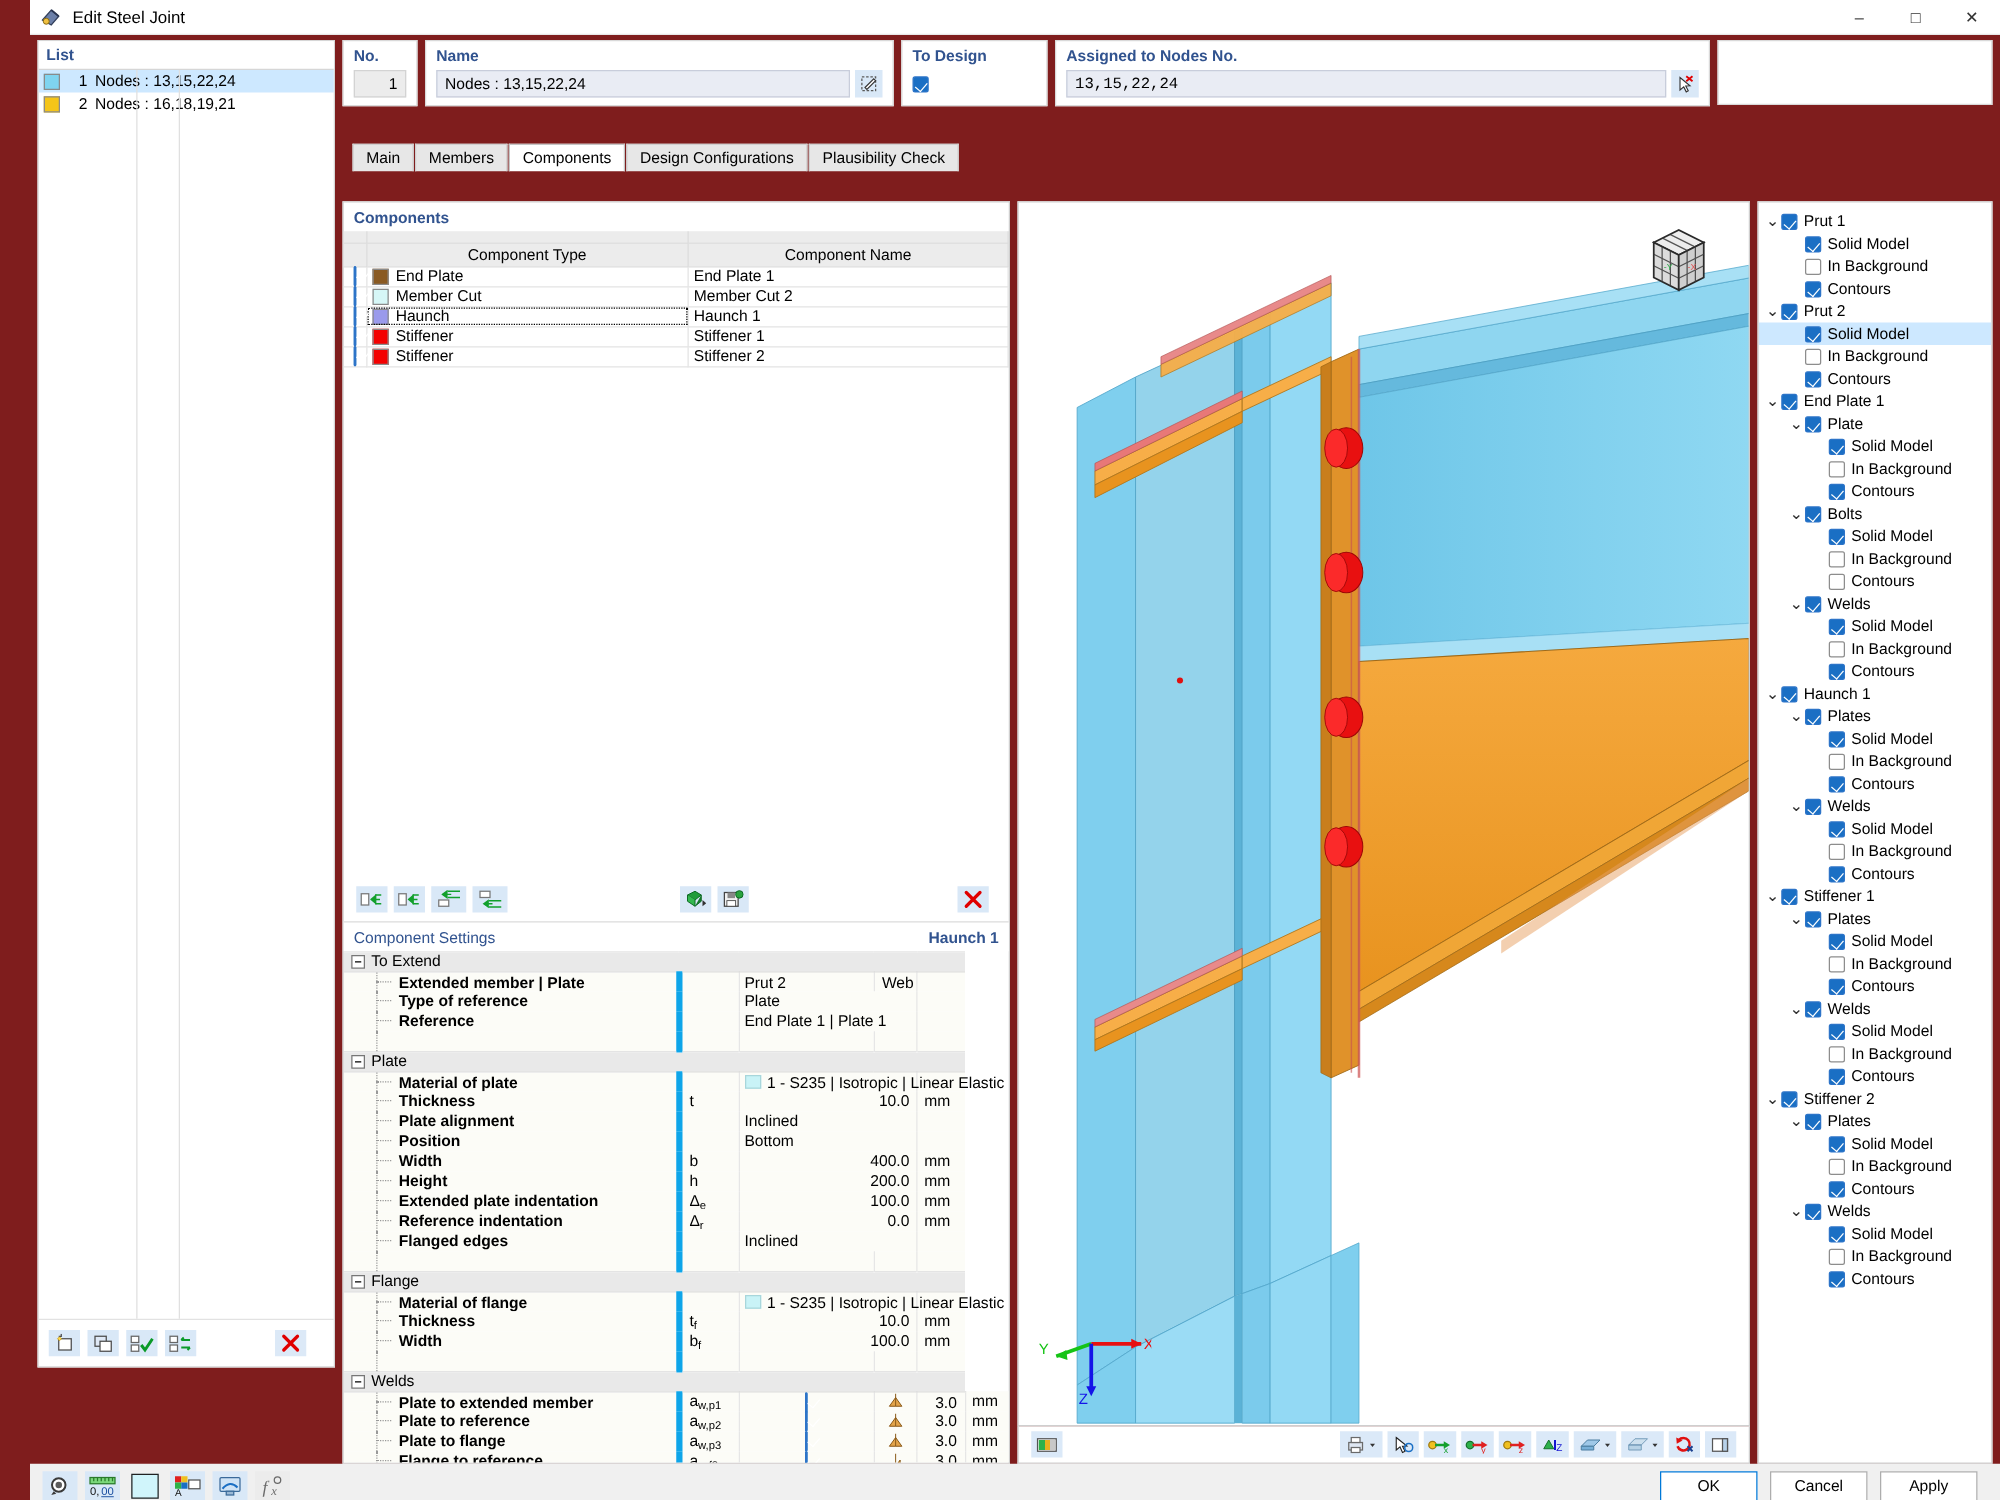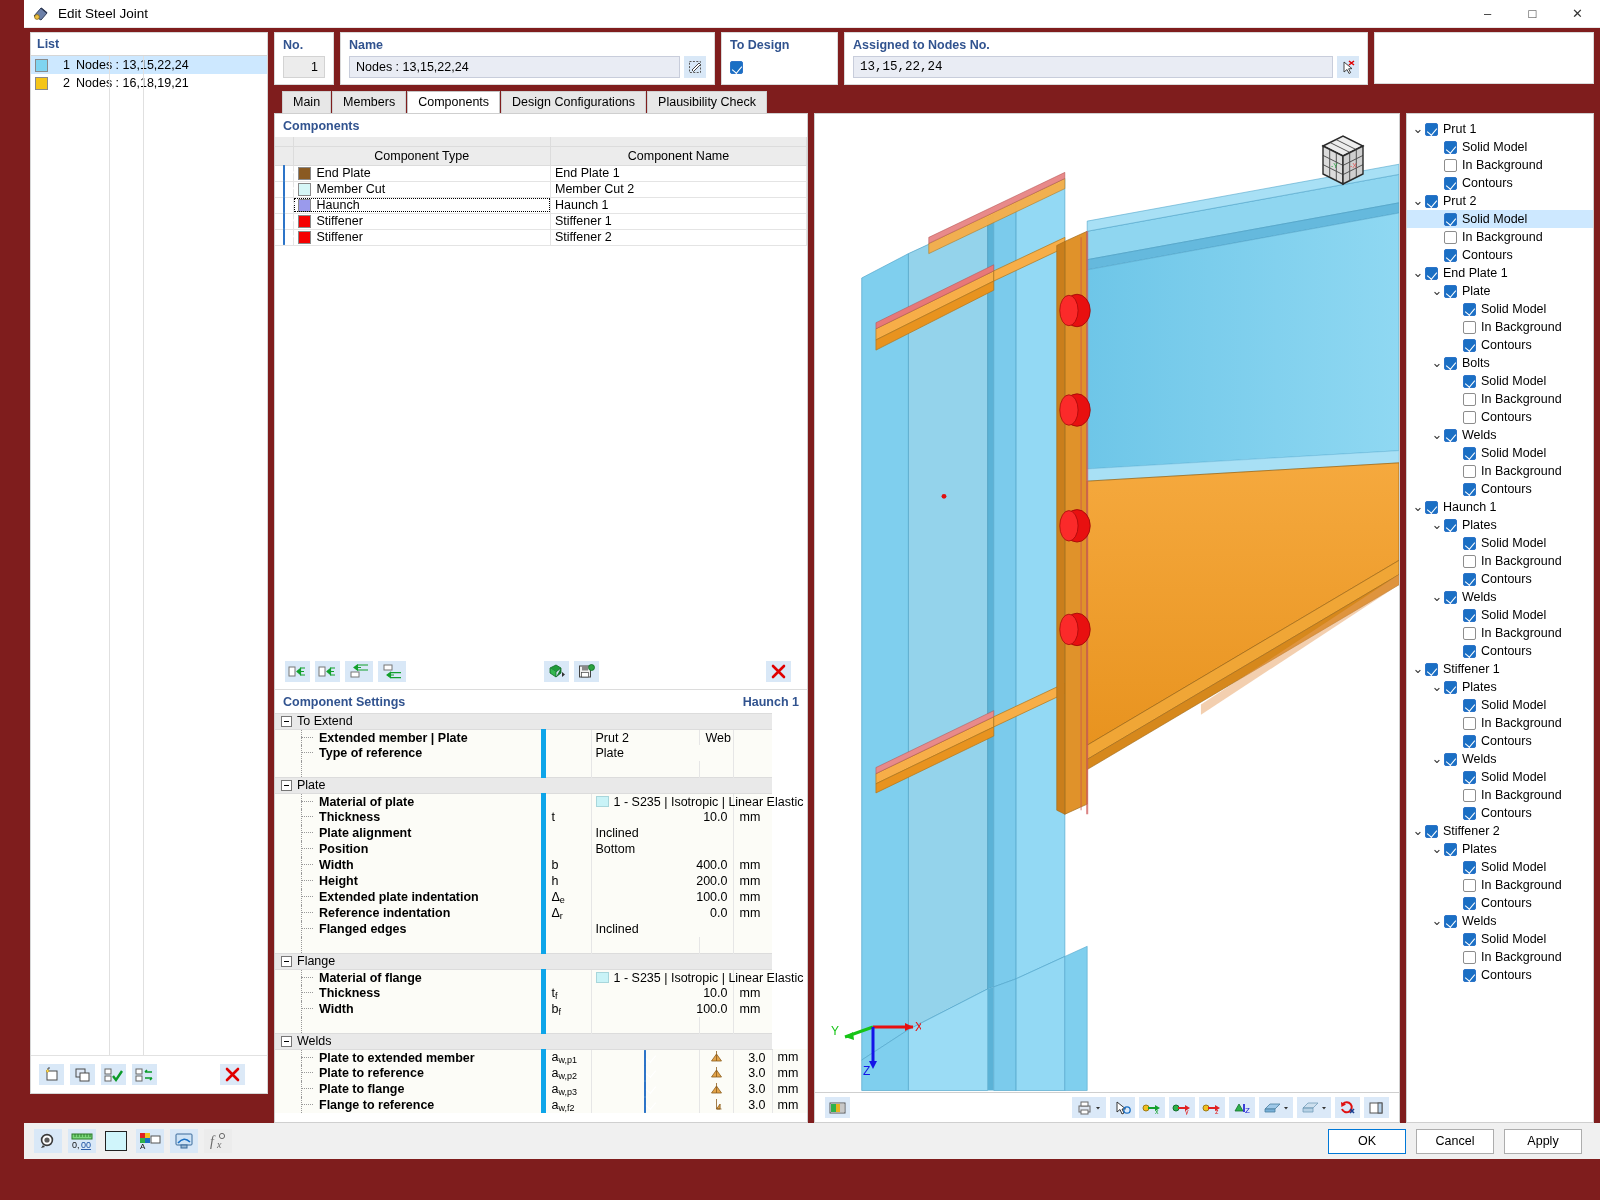--- a/index.html
+++ b/index.html
@@ -155,21 +155,21 @@
   .section-title {
     color: #31538f; font-weight: 600; font-size: 12.5px;
     padding: 5px 8px 4px 8px;
   }
   .section-title-row {
     display:flex; justify-content: space-between;
     padding: 5px 8px 4px 8px;
     border-top: 1px solid #dcdcdc;
     background: #fff;
   }
-  .section-title-row .left { color: #31538f; font-weight: 700; font-size: 12.5px;}
+  .section-title-row .left { color: #31538f; font-weight: 400; font-size: 12.5px;}
   .section-title-row .right { color: #31538f; font-weight: 600; font-size: 12.5px;}
 
   
   .ctbl { width: 100%; border-collapse: collapse; font-size: 12.5px; table-layout: fixed;}
   .ctbl .toprowhdr td { background: #ececec; height: 9px; border: 1px solid #dcdcdc; border-top:none;}
   .ctbl th {
     background: #ececec;
     border: 1px solid #dcdcdc;
     font-weight: 400;
     height: 19px;
@@ -399,21 +399,21 @@
         </div>
         <div style="flex:1"></div>
         <div class="tb-btn" style="background:#dce9f7; margin-right:14px;">
           <svg width="15" height="15" viewBox="0 0 15 15">
             <path d="M2 2 L13 13 M13 2 L2 13" stroke="#e00000" stroke-width="2.6" stroke-linecap="round"></path>
           </svg>
         </div>
       </div>
     </div>
 
-    <div style="flex:1; display:flex; flex-direction:column; min-width:0;">
+    <div style="flex:1; display:flex; flex-direction:column; min-width:0;gap:24px;">
       <div style="display:flex; gap:6px; align-items:flex-start;">
         <div class="field-group" style="width:60px;">
           <div class="field-label">No.</div>
           <div class="txtbox num">1</div>
         </div>
         <div class="field-group" style="width:375px;">
           <div class="field-label">Name</div>
           <div style="display:flex; gap:4px;">
             <div class="txtbox" style="flex:1;">Nodes : 13,15,22,24</div>
             <div class="tb-btn" style="width:22px;height:22px;">
@@ -606,20 +606,26 @@
                 <td class="pname"><span class="vdots"></span><span class="tree-dots"></span><span>Extended member | Plate</span></td>
                 <td class="psym"></td>
                 <td class="pval">Prut 2</td>
                 <td class="pval2">Web</td>
                 <td class="punit"></td>
               </tr>
               <tr class="prow">
                 <td class="pname"><span class="vdots"></span><span class="tree-dots"></span><span>Type of reference</span></td>
                 <td class="psym"></td>
                 <td class="pval" colspan="2">Plate</td>
+                <td class="punit"></td>
+              </tr>
+              <tr class="prow">
+                <td class="pname"><span class="vdots"></span><span class="tree-dots"></span><span>Reference</span></td>
+                <td class="psym"></td>
+                <td class="pval" colspan="2">End Plate 1 | Plate 1</td>
                 <td class="punit"></td>
               </tr>
               <tr class="prow">
                 <td class="pname" style="height:14px;">
                         <span class="vdots"></span>
                       </td>
                       <td class="psym"></td>
                       <td class="pval"></td>
                       <td class="pval2"></td>
                       <td class="punit"></td>

